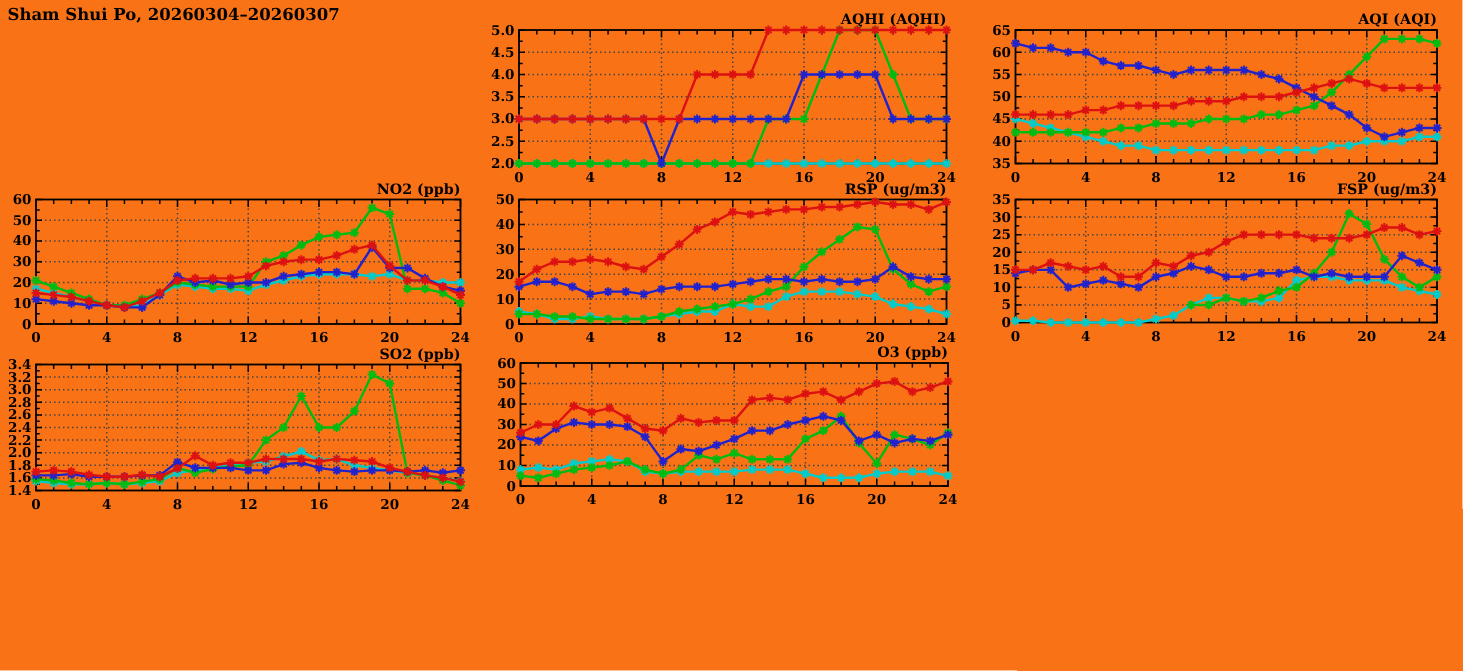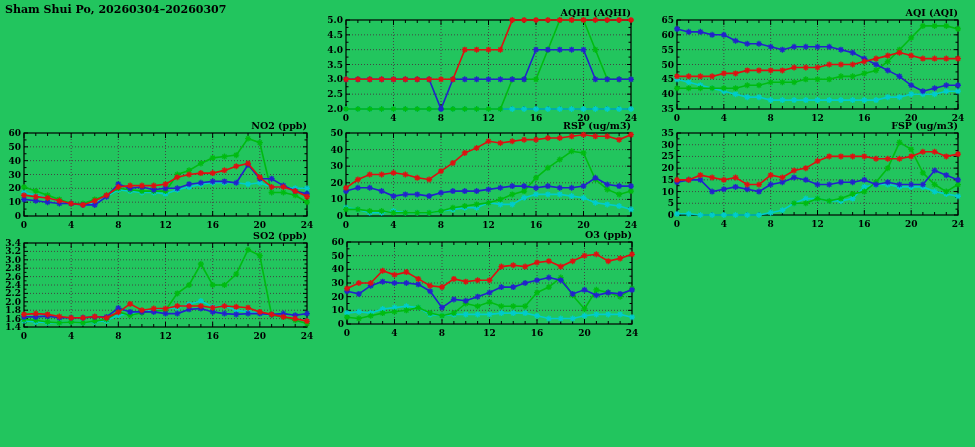--- a/index.html
+++ b/index.html
@@ -1,16 +1,16 @@
 <!DOCTYPE html>
 <html><head>
 <meta charset="utf-8">
 <style>
   html,body{margin:0;padding:0;background:#fff;}
-  #page{position:relative;width:975px;height:447px;background:#22c55e;overflow:hidden;
+  #page{position:relative;width:975px;height:447px;background:#f97316;overflow:hidden;
         font-family:"DejaVu Serif",serif;}
   #page-title{position:absolute;left:5px;top:3px;font-size:11px;font-weight:700;color:#000;
               letter-spacing:0px;white-space:nowrap;}
   .chart{position:absolute;}
   .chart svg{display:block;}
   svg text{font-family:"DejaVu Serif",serif;font-weight:700;fill:#000;}
   .tick-label{font-size:9px;}
   .chart-title{font-size:9.5px;}
 </style>
 </head>

